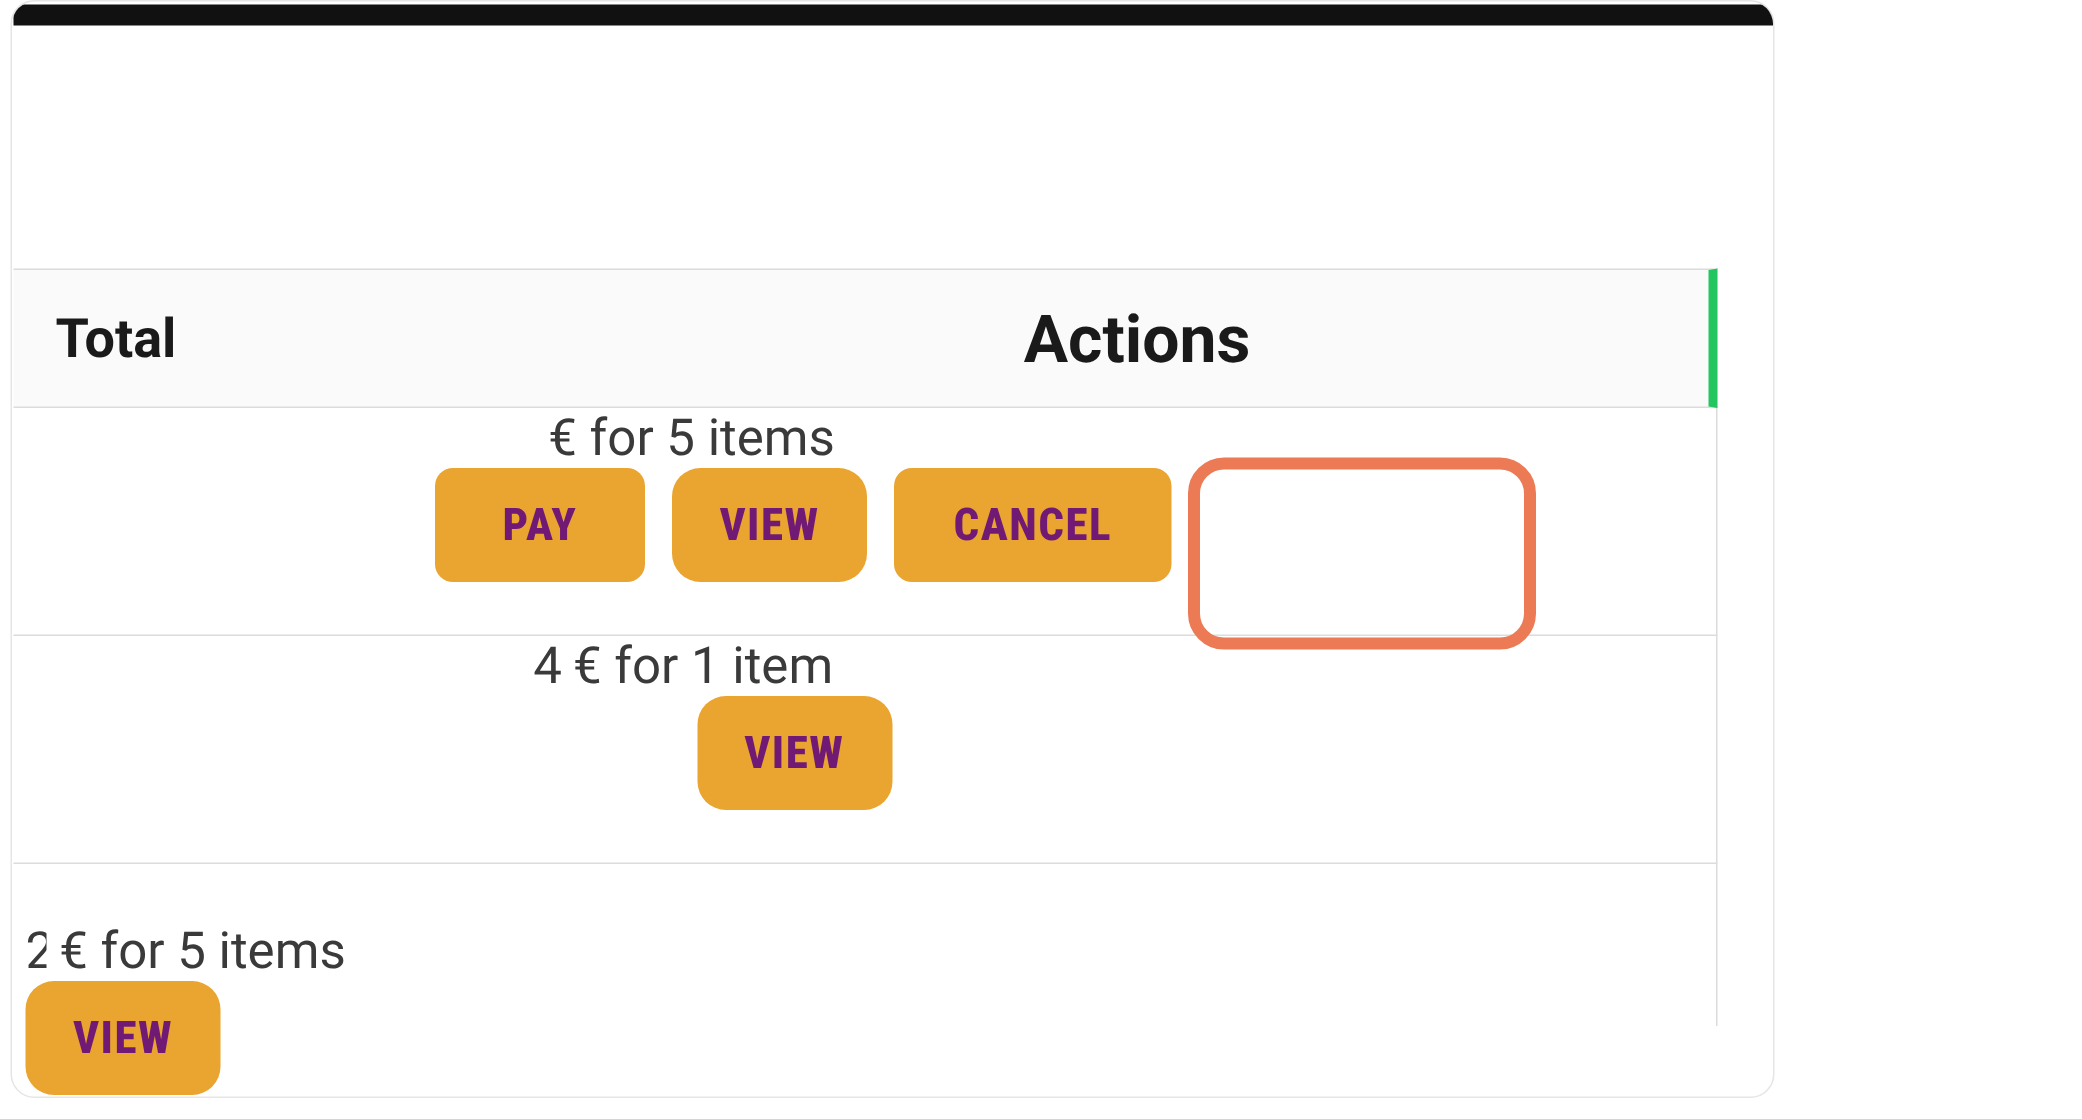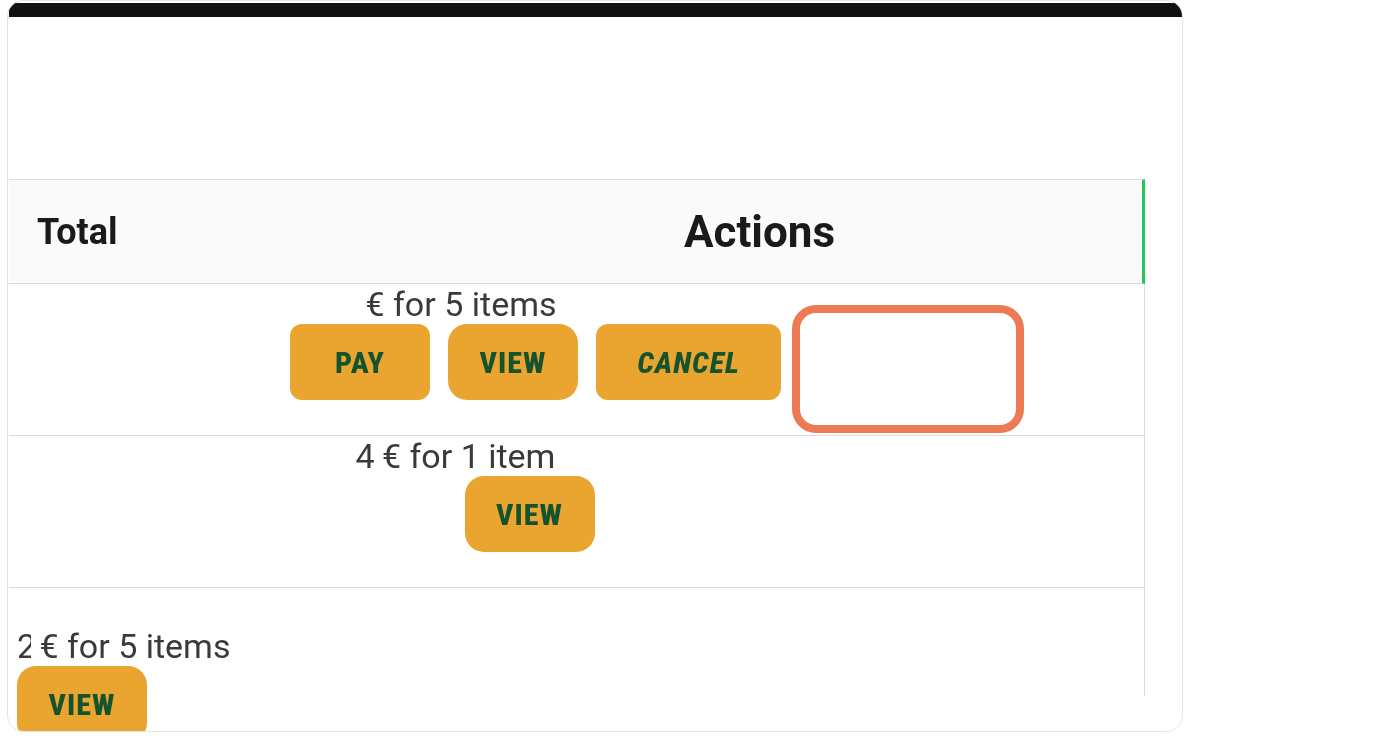--- a/index.html
+++ b/index.html
@@ -35,24 +35,24 @@
     }
     .table-wrap {
       position: absolute;
       left: 1px;
       top: 178px;
       width: 1136px;
     }
     .table-header {
       display: flex;
       align-items: center;
-      height: 105px;
+      height: 93px;
       border-top: 1px solid #dcdcdc;
       border-bottom: 1px solid #dcdcdc;
-      border-right: 3px solid #22c55e;
+      border-right: 6px solid #22c55e;
       background: #fafafa;
       padding-left: 28px;
     }
     .th-total {
       width: 430px;
       font-size: 36px;
       font-weight: 700;
       color: #1a1a1a;
     }
     .th-actions {
@@ -93,38 +93,38 @@
     }
     .cell-actions {
       flex: 1;
       display: flex;
       justify-content: center;
       gap: 18px;
       padding-right: 100px;
     }
     .btn {
       background: #eaa430;
-      color: #14532d;
+      color: #701a75;
       border: none;
       border-radius: 12px;
       font-weight: 800;
       letter-spacing: 1px;
       font-size: 30px;
       text-transform: uppercase;
       height: 76px;
       display: flex;
       align-items: center;
       justify-content: center;
       cursor: pointer;
       font-family: inherit;
       font-stretch: condensed;
     }
     .btn-pay { width: 140px; }
     .btn-view { width: 130px; border-radius: 19px; }
-    .btn-cancel { width: 185px; font-style: italic; }
+    .btn-cancel { width: 185px; }
     .highlight-ring {
       position: absolute;
       border: 8px solid #eb7a55;
       border-radius: 24px;
       width: 232px;
       height: 128px;
       pointer-events: none;
     }
     .row-3 .cell-total, .row-2 .cell-total {
       width: 448px;

